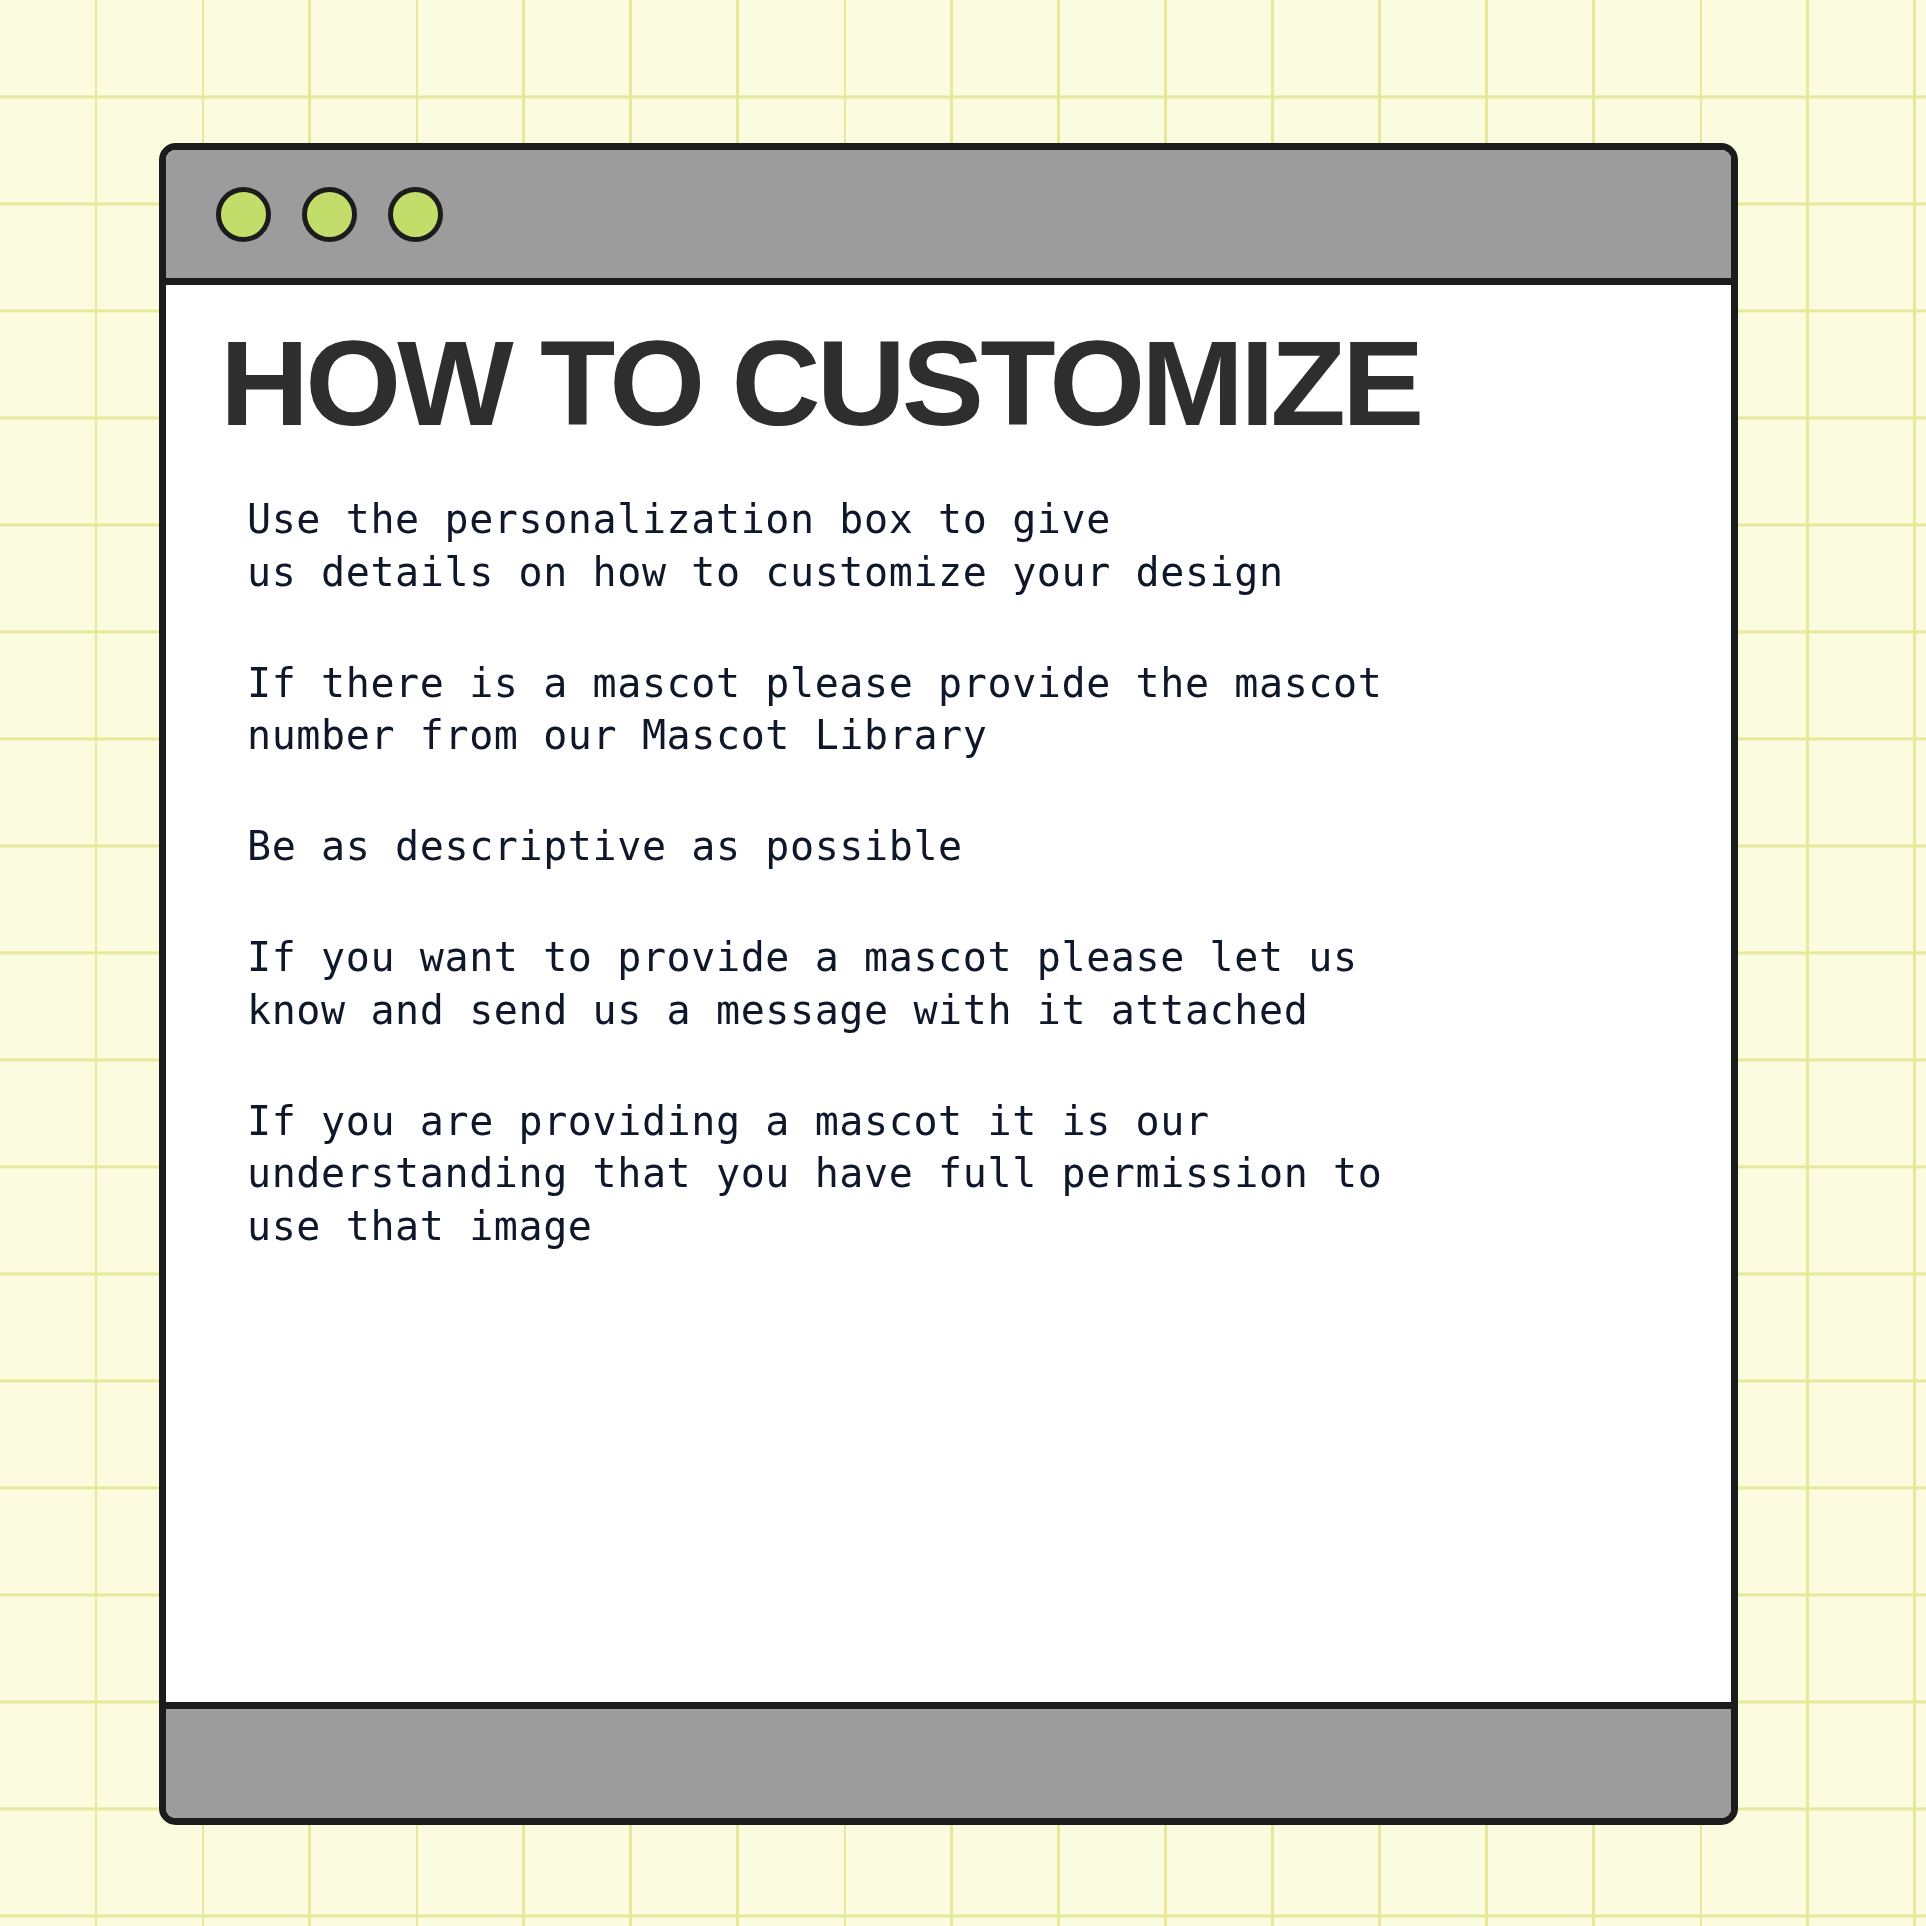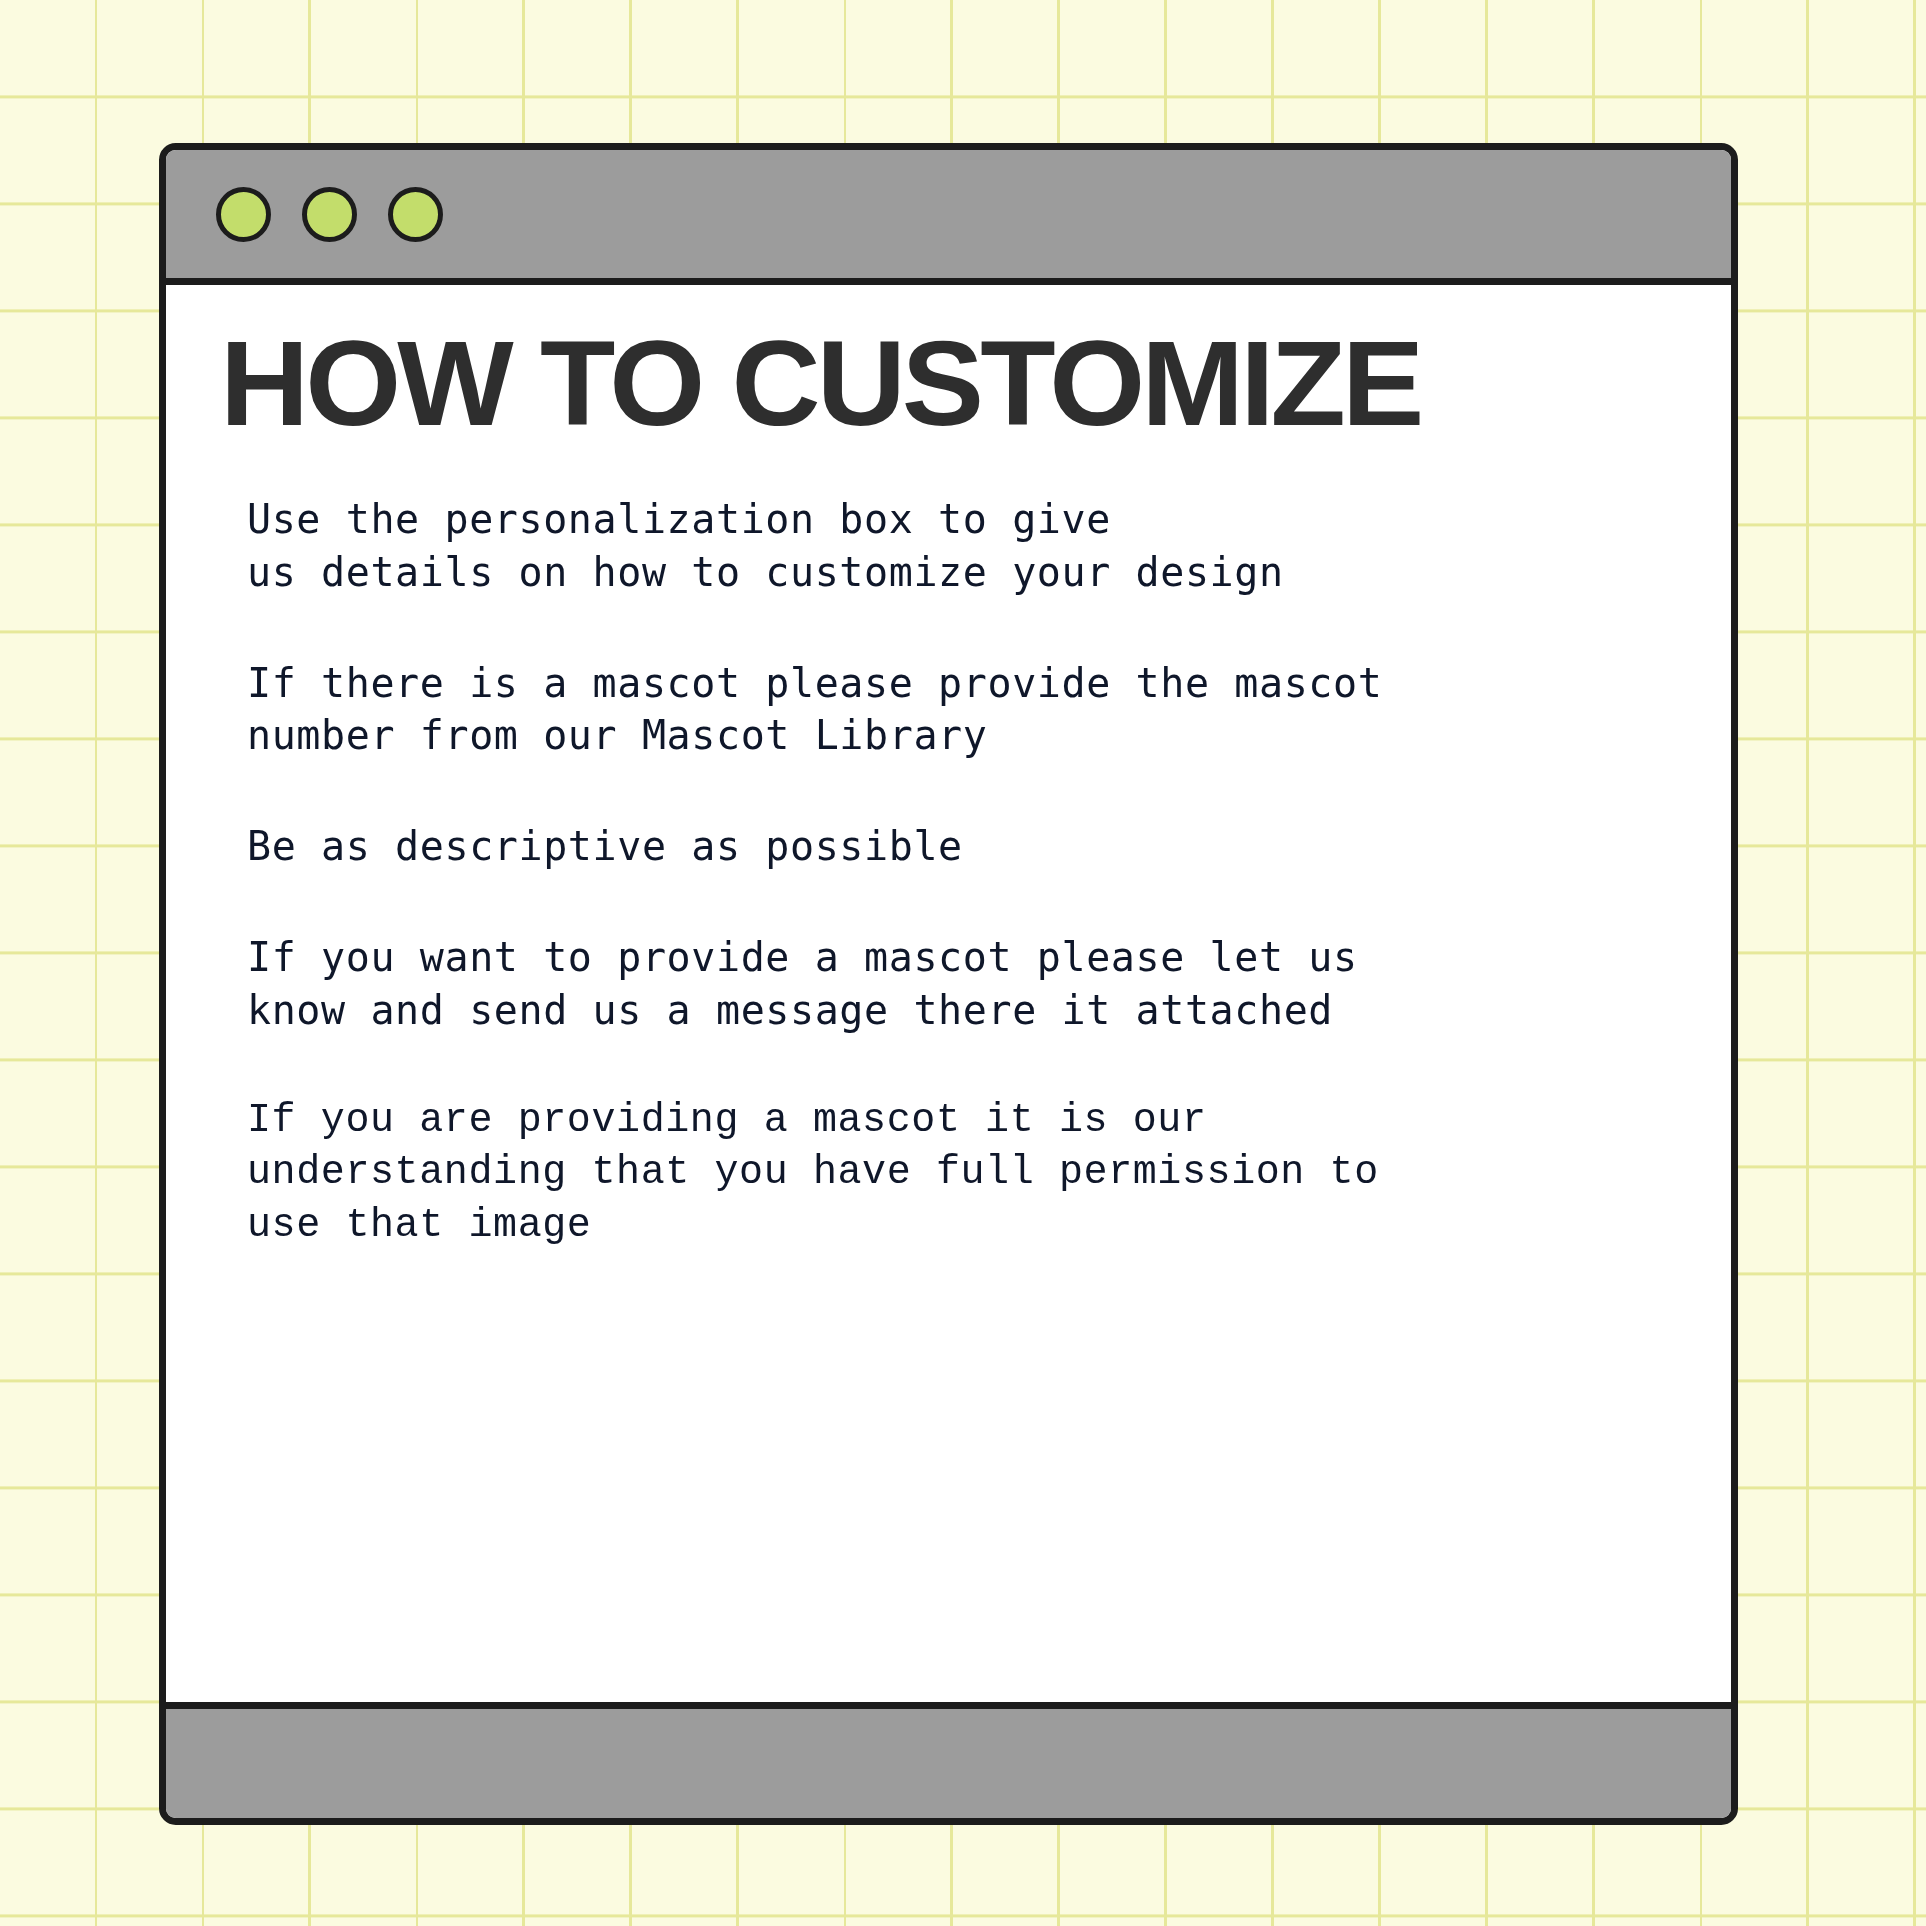--- a/index.html
+++ b/index.html
@@ -96,21 +96,20 @@
     font-size: 40px;
     line-height: 1.32;
     color: #0f172a;
     margin-bottom: 58px;
     white-space: pre-line;
     letter-spacing: 0.6px;
   }
 
   .body-item:last-child {
     margin-bottom: 0;
-    font-family: Liberation Mono, monospace;
   }
 
   #statusbar {
     height: 116px;
     background: #9c9c9c;
     border-top: 7px solid #1c1c1c;
     box-sizing: border-box;
     flex: 0 0 auto;
   }
 </style>
@@ -130,21 +129,21 @@
   <div id="content">
     <h1 id="page-title">HOW TO CUSTOMIZE</h1>
 
     <ul id="body-list">
       <li class="body-item">Use the personalization box to give
 us details on how to customize your design</li>
       <li class="body-item">If there is a mascot please provide the mascot
 number from our Mascot Library</li>
       <li class="body-item">Be as descriptive as possible</li>
       <li class="body-item">If you want to provide a mascot please let us
-know and send us a message there it attached</li>
+know and send us a message with it attached</li>
       <li class="body-item">If you are providing a mascot it is our
 understanding that you have full permission to
 use that image</li>
     </ul>
   </div>
 
   <div id="statusbar"></div>
 
 </div>
 

